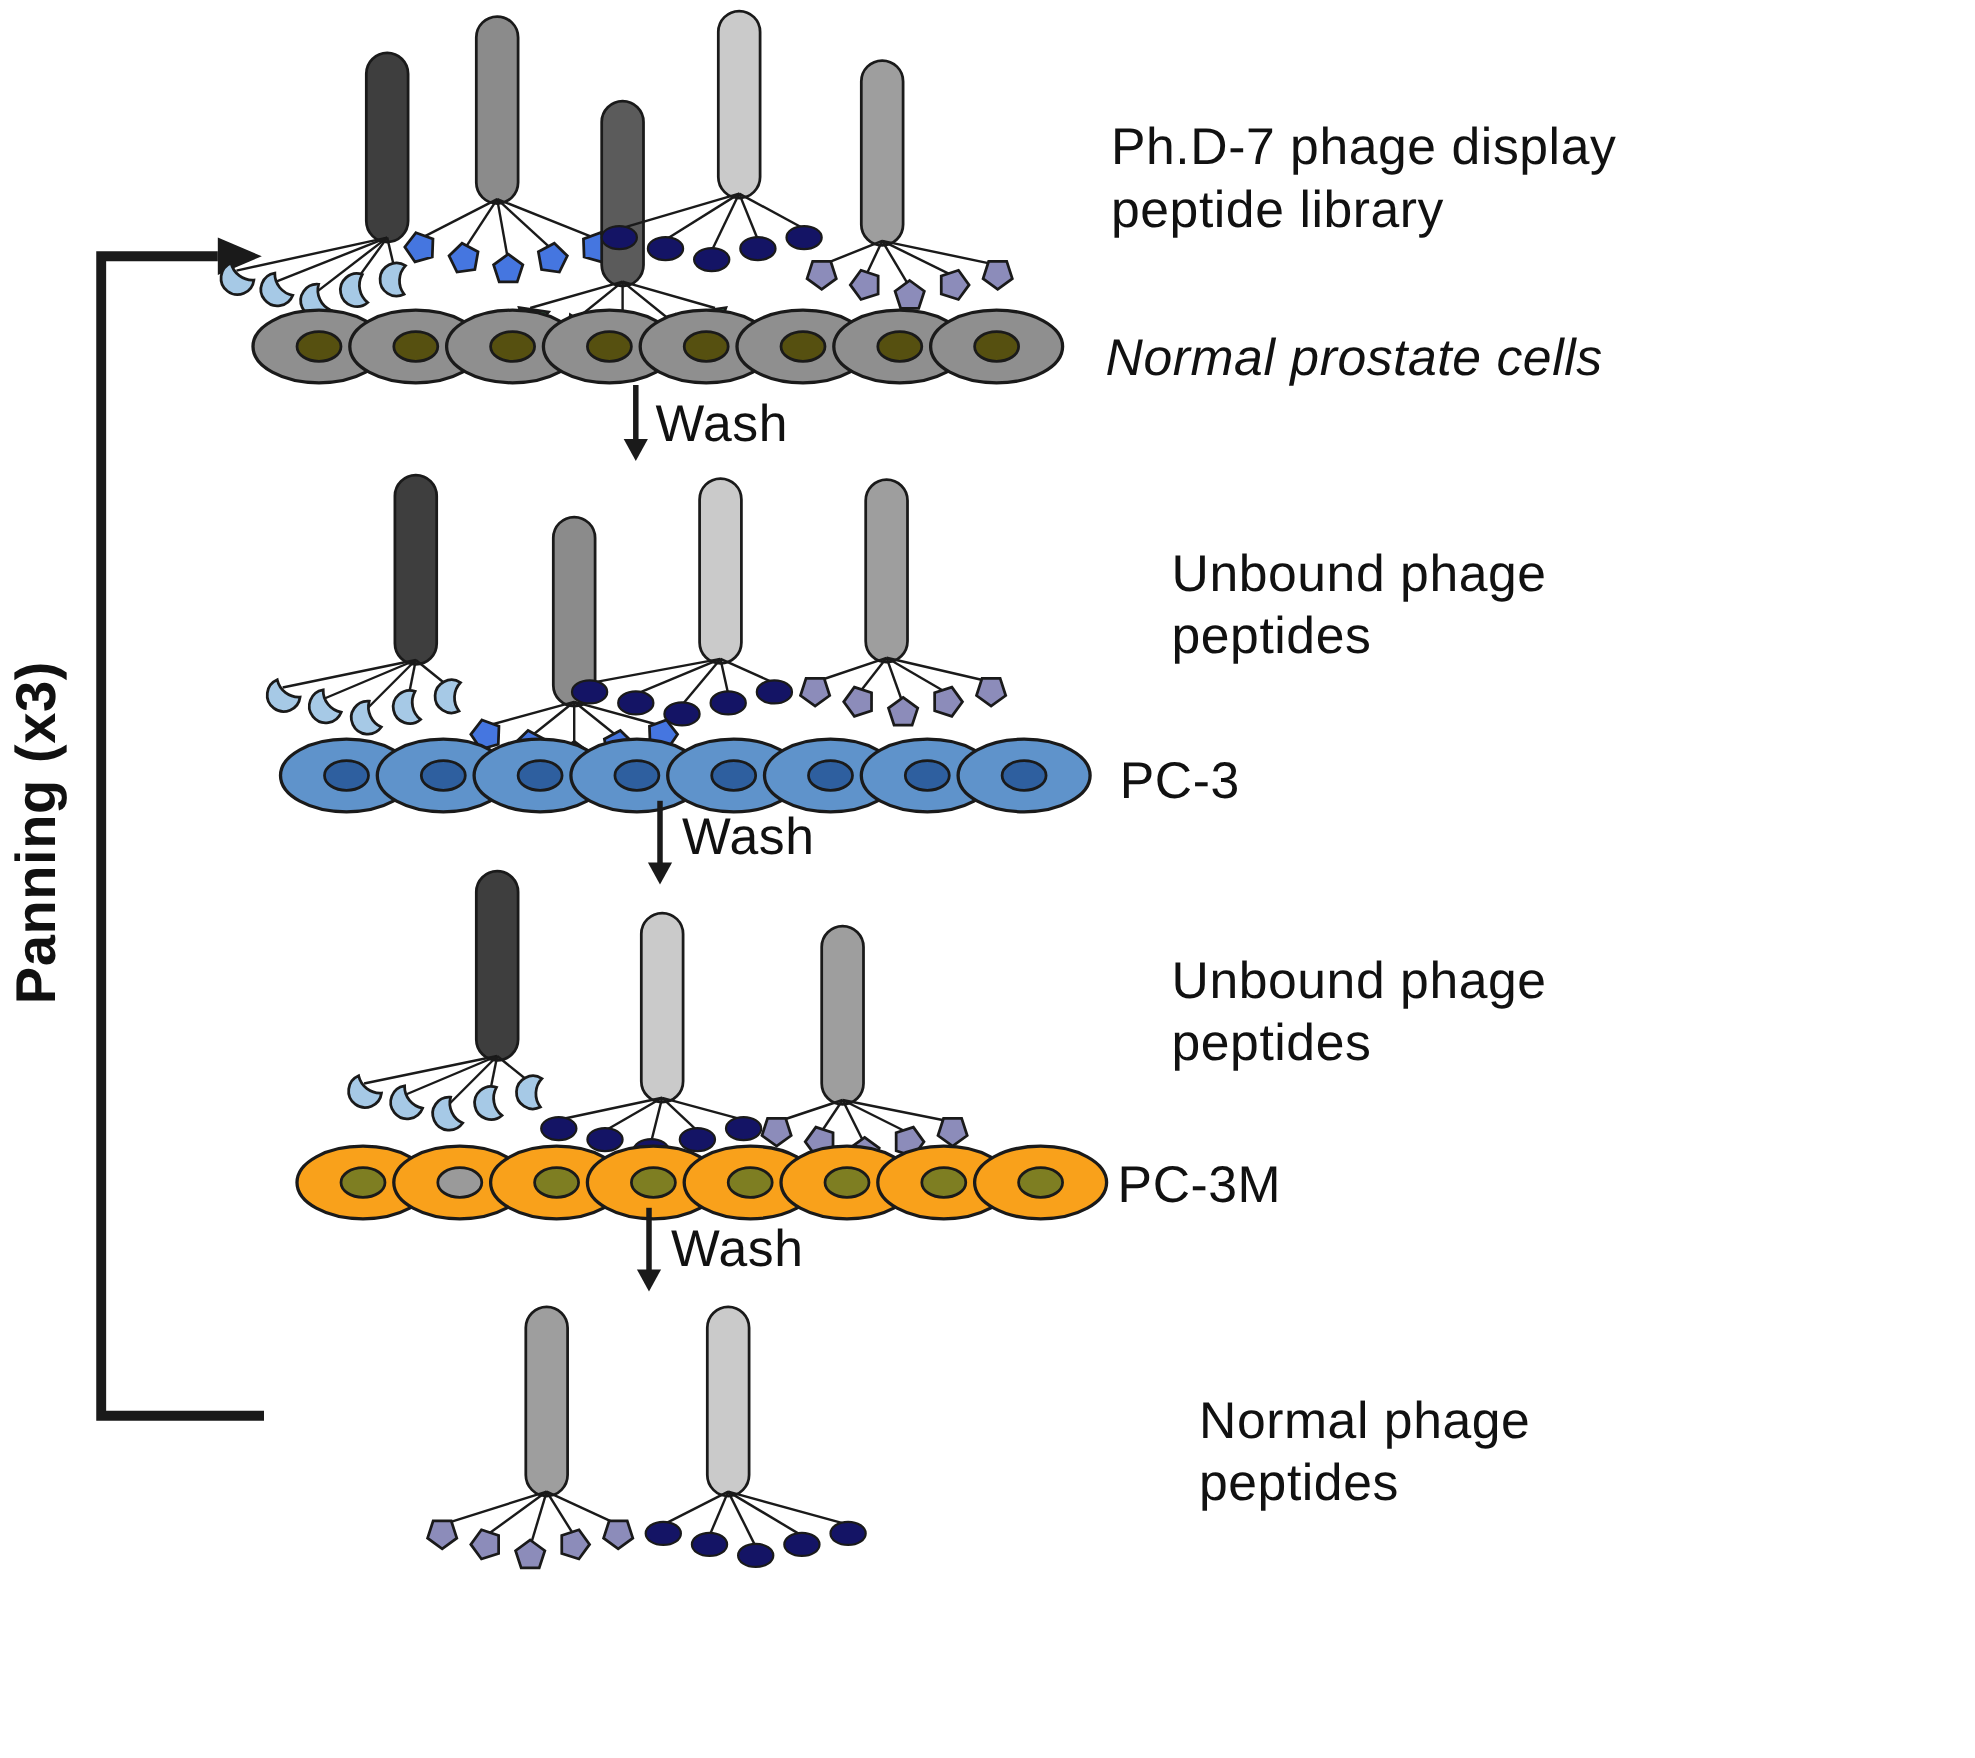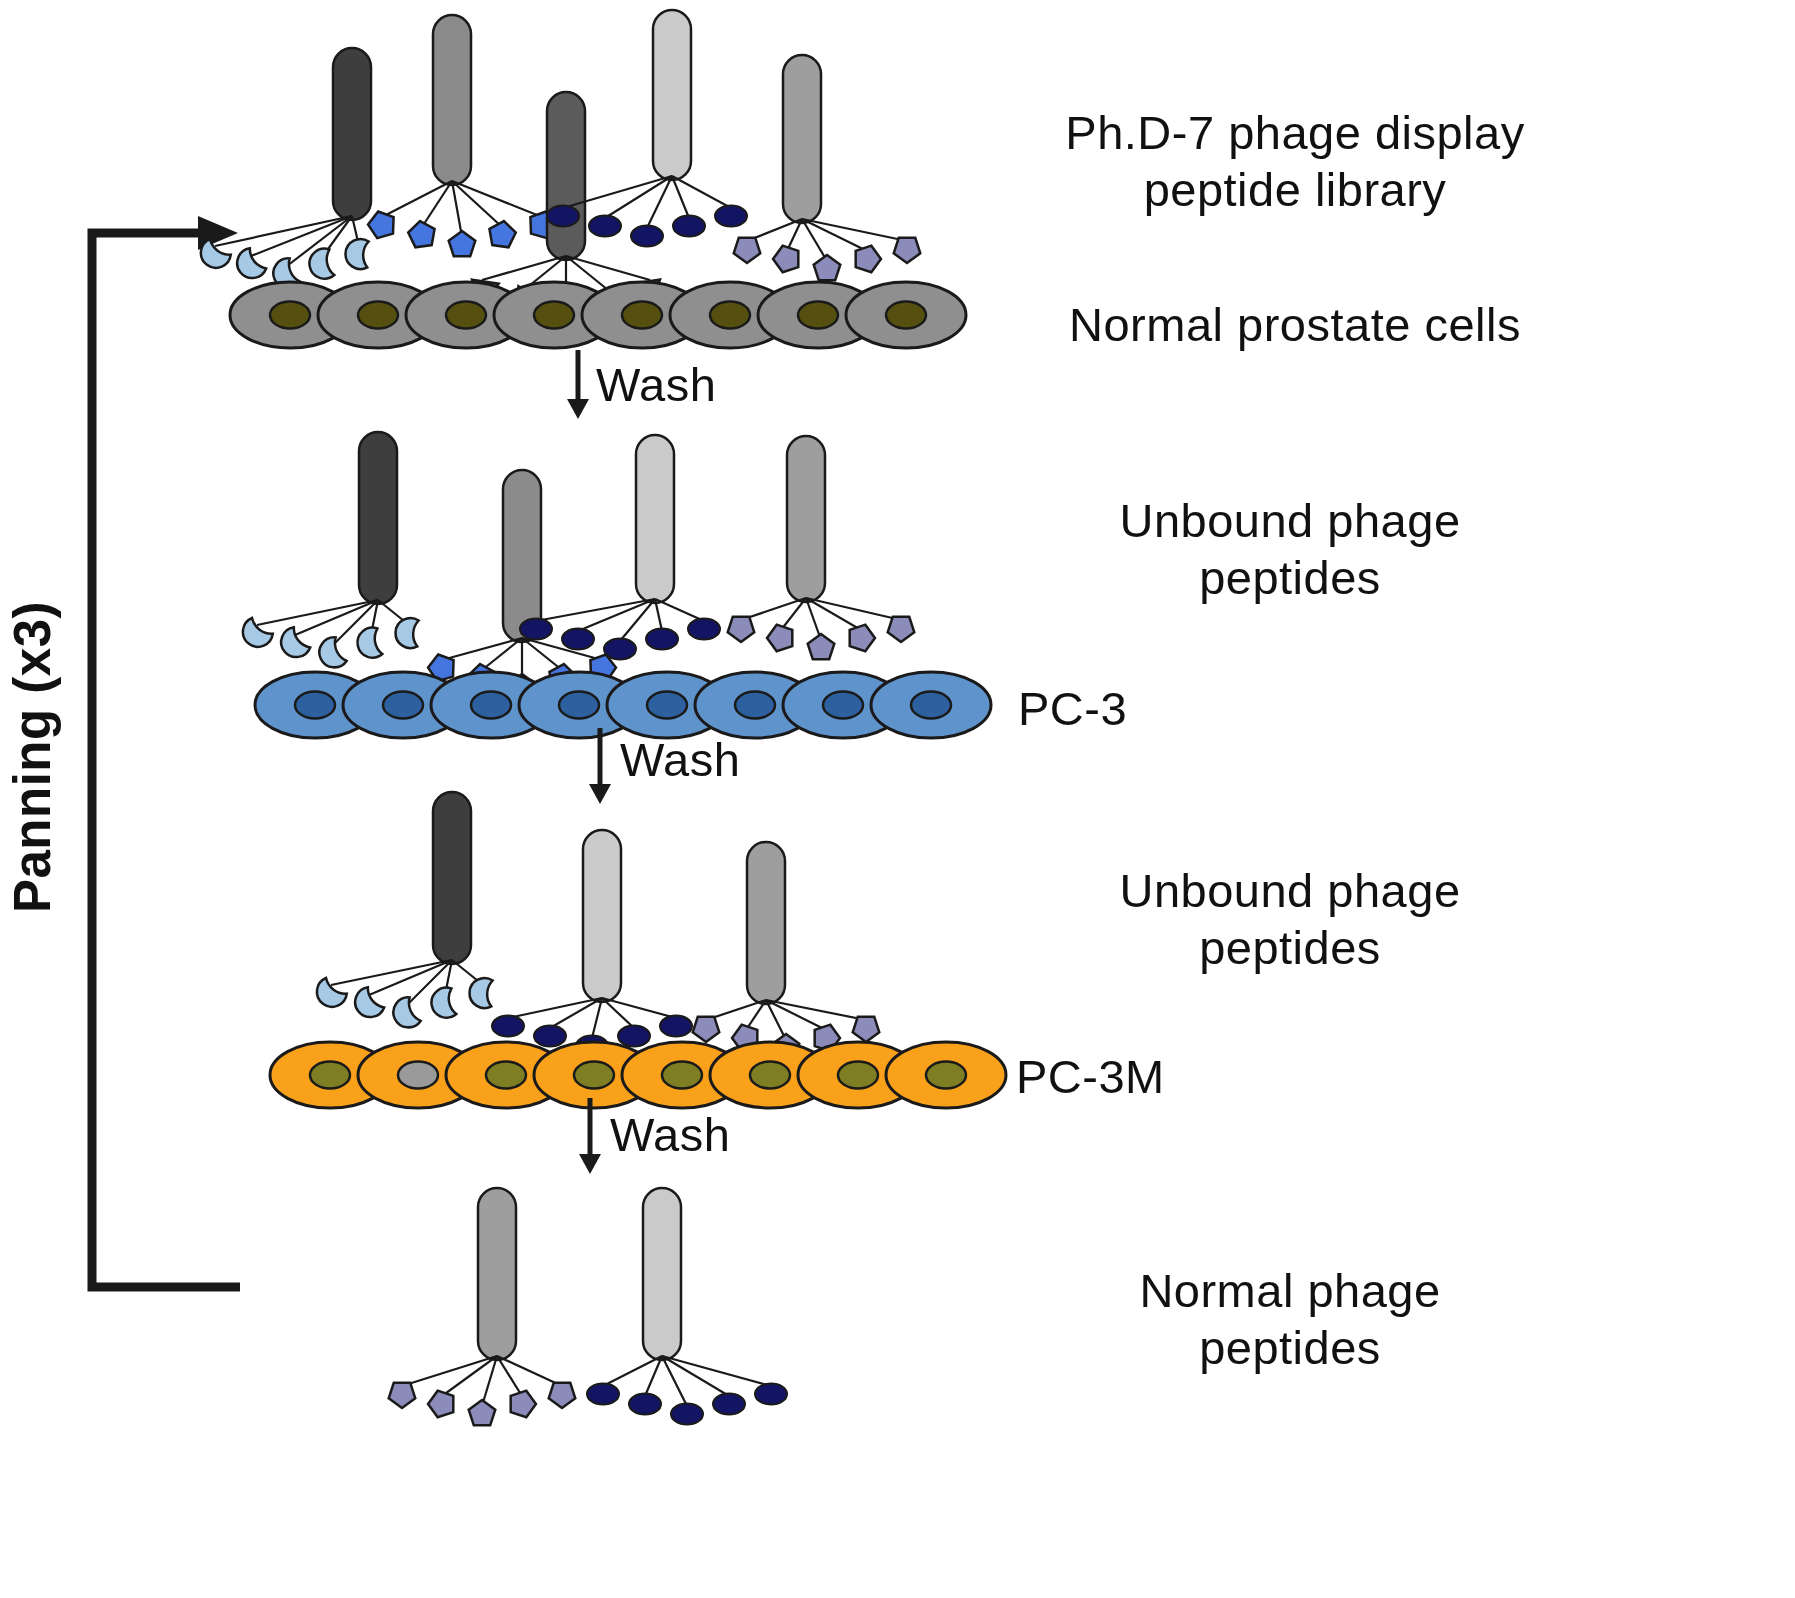--- a/index.html
+++ b/index.html
@@ -5,21 +5,21 @@
   html,body{margin:0;padding:0;background:#ffffff;}
   body{
     width:1795px;height:1598px;position:relative;overflow:hidden;
     font-family:"Liberation Sans","DejaVu Sans",sans-serif;color:#111;
   }
   #diagram-svg{position:absolute;left:0;top:0;}
   .lbl{
     position:absolute;font-size:47px;line-height:1.22;color:#111;
     letter-spacing:0.5px;
   }
-  .lbl.center{text-align:center;}
+  .lbl.center{}
   .panning{
     position:absolute;left:-182px;top:722px;width:440px;height:70px;
     transform:rotate(-90deg);transform-origin:center;
     font-size:51px;font-weight:bold;text-align:center;letter-spacing:0.5px;
   }
 </style>
 </head>
 <body>
 
 <svg id="diagram-svg" width="1795" height="1598" viewBox="0 0 1795 1598">
@@ -462,21 +462,21 @@
       <g transform="translate(771,1394) rotate(0)">
         <ellipse cx="0" cy="0" rx="16" ry="10.5" fill="#141465" stroke="#1a1a1a" stroke-width="2"></ellipse>
       </g>
     </g>
   </svg>
 
 <div class="panning">Panning (x3)</div>
 
 <div class="lbl center" style="left:1010px;top:104px;width:570px;">Ph.D-7 phage display peptide library</div>
 
-<div class="lbl center" style="left:1005px;top:296px;width:580px;">Normal prostate cells</div>
+<div class="lbl center" style="left:1005px;top:296px;width:580px;font-style:italic;">Normal prostate cells</div>
 
 <div class="lbl" style="left:596px;top:356px;">Wash</div>
 
 <div class="lbl center" style="left:1065px;top:492px;width:450px;">Unbound phage peptides</div>
 
 <div class="lbl" style="left:1018px;top:680px;">PC-3</div>
 
 <div class="lbl" style="left:620px;top:731px;">Wash</div>
 
 <div class="lbl center" style="left:1065px;top:862px;width:450px;">Unbound phage peptides</div>

